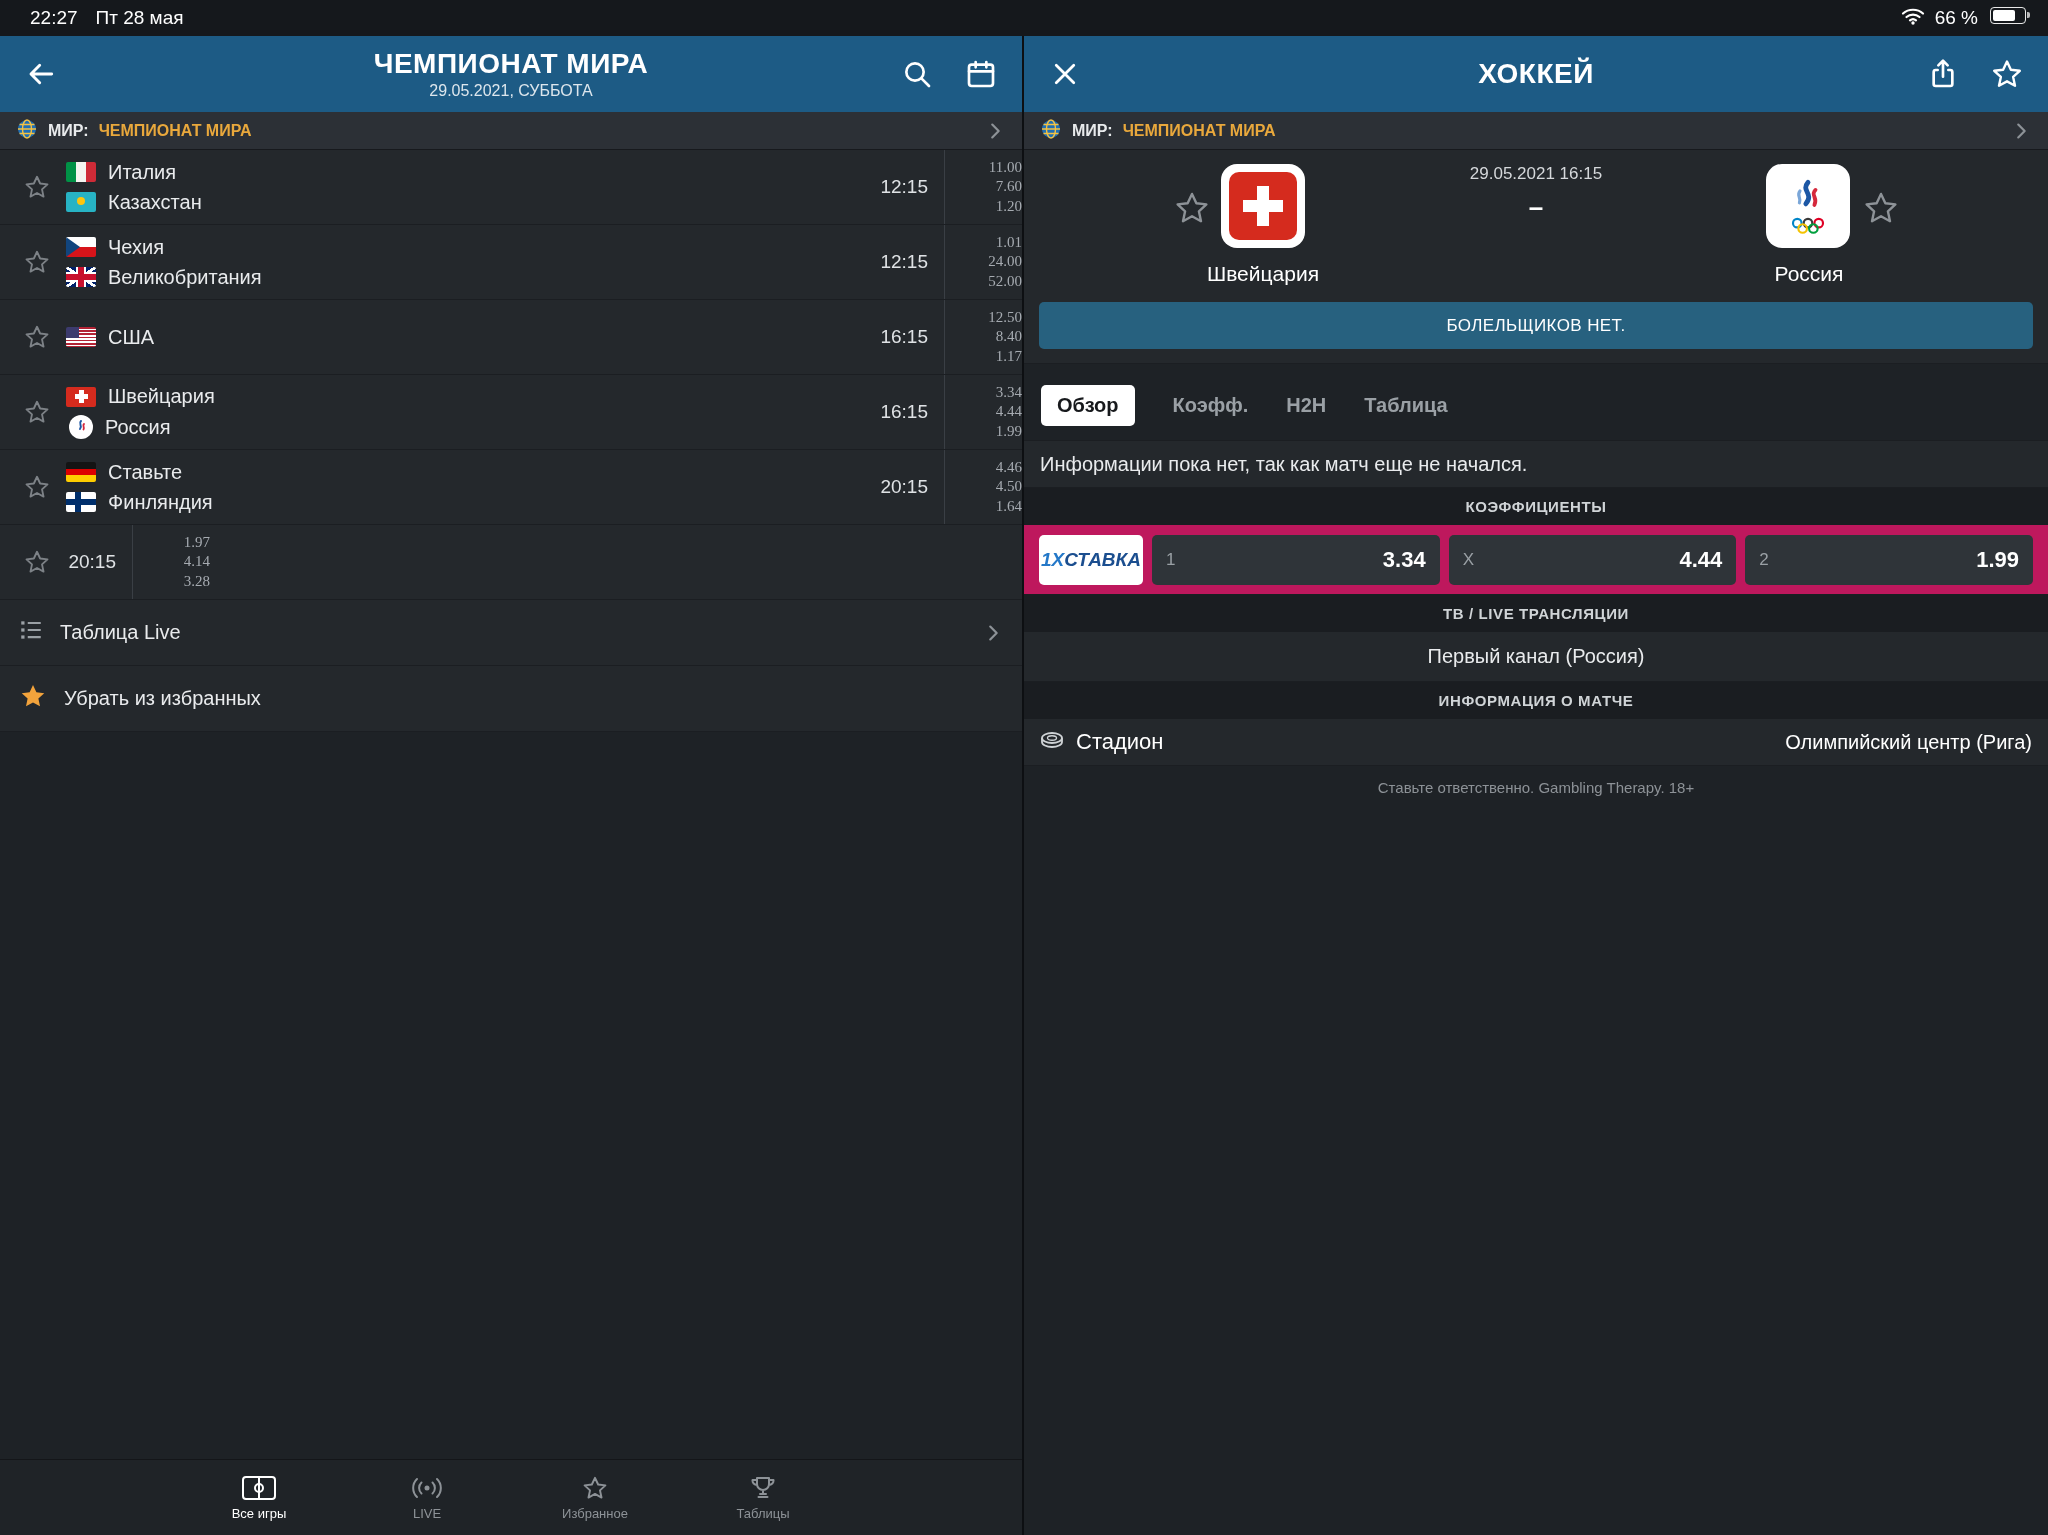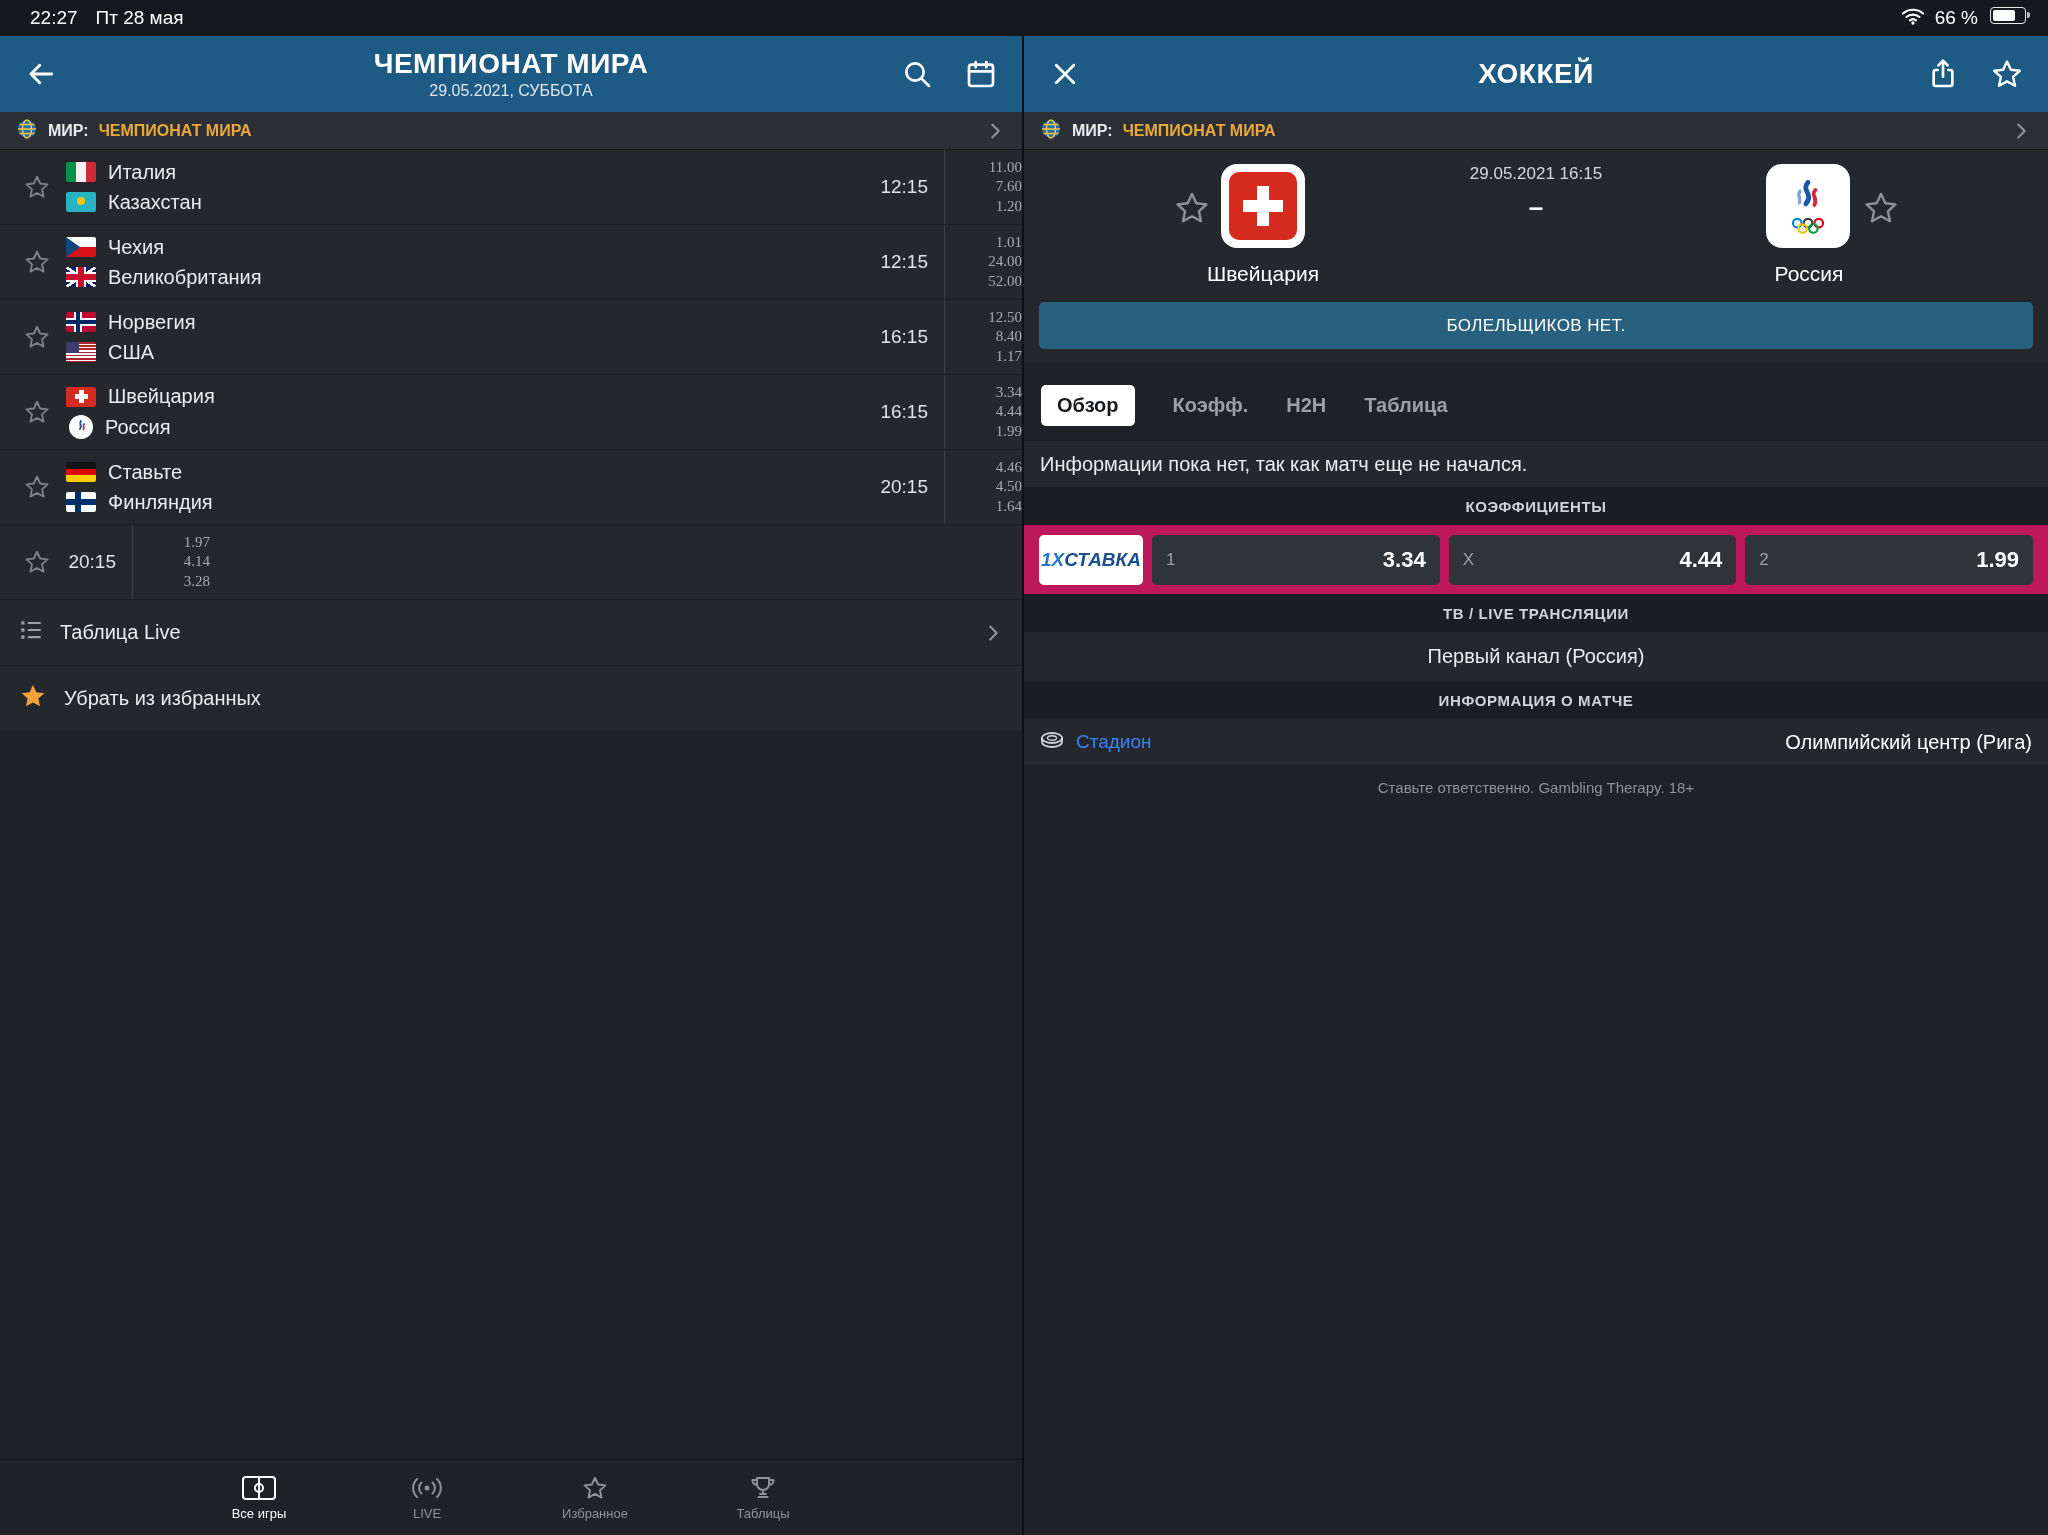--- a/index.html
+++ b/index.html
@@ -125,21 +125,21 @@
   .info-row { flex:none; height:48px; background:#24282c; border-top:1px solid #1b1e22; border-bottom:1px solid #1b1e22; display:flex; align-items:center; padding:0 16px; font-size:20px; color:#e9ebed; }
   .section-header { flex:none; height:37px; background:#1a1d21; display:flex; align-items:center; justify-content:center; font-size:15px; font-weight:700; letter-spacing:.6px; color:#d0d4d7; }
   .odds-row { flex:none; height:70px; background:#be185d; border-bottom:1px solid #1b1e22; display:flex; align-items:center; gap:9px; padding:0 15px; }
   .bk-logo { width:104px; height:50px; background:#fff; border-radius:5px; display:flex; align-items:center; justify-content:center; font-style:italic; font-weight:700; font-size:19px; cursor:pointer; }
   .bk-logo .p1 { color:#2478c8; } .bk-logo .p2 { color:#1b4e8f; }
   .odd-box { flex:1; height:50px; background:#2f3439; border-radius:5px; display:flex; align-items:center; justify-content:space-between; padding:0 14px; cursor:pointer; }
   .odd-label { font-size:17px; color:#9aa0a5; }
   .odd-value { font-size:22px; font-weight:700; color:#fff; }
   .tv-row { flex:none; height:50px; background:#24282c; border-bottom:1px solid #1b1e22; display:flex; align-items:center; justify-content:center; font-size:20px; color:#e9ebed; }
   .stadium-row { flex:none; height:47px; background:#24282c; border-bottom:1px solid #1b1e22; display:flex; align-items:center; padding:0 16px; gap:12px; }
-  .stadium-label { font-size:19px; color:#3b82f6; }
+  .stadium-label { font-size:22px; color:#ffffff; }
   .stadium-value { margin-left:auto; font-size:20px; color:#fff; }
   .disclaimer { flex:none; text-align:center; font-size:15px; color:#8d9297; margin-top:13px; }
   .right-spacer { flex:1; background:#1e2226; }
 
   .chev svg, .row-star svg { display:block; }
 </style>
 </head>
 <body>
 
 <div class="screen">
@@ -259,24 +259,20 @@
       </div>
 
       <div class="match-row">
         <span class="row-star">
             <svg width="28" height="28" viewBox="0 0 24 24">
               <path d="M12 3.2l2.7 5.8 6.3.7-4.7 4.3 1.3 6.2-5.6-3.1-5.6 3.1 1.3-6.2L3 9.7l6.3-.7z" fill="none" stroke="#7d8287" stroke-width="1.6" stroke-linejoin="round"></path>
             </svg>
           </span>
         <div class="teams">
           <div class="team">
-              <span class="flag flag-no"></span>
-              <span class="team-name">Норвегия</span>
-            </div>
-          <div class="team">
               <span class="flag flag-us"></span>
               <span class="team-name">США</span>
             </div>
         </div>
         <div class="mr-time">16:15</div>
         <div class="odds-col">
           <div>12.50</div>
             <div>8.40</div>
             <div>1.17</div>
         </div>

